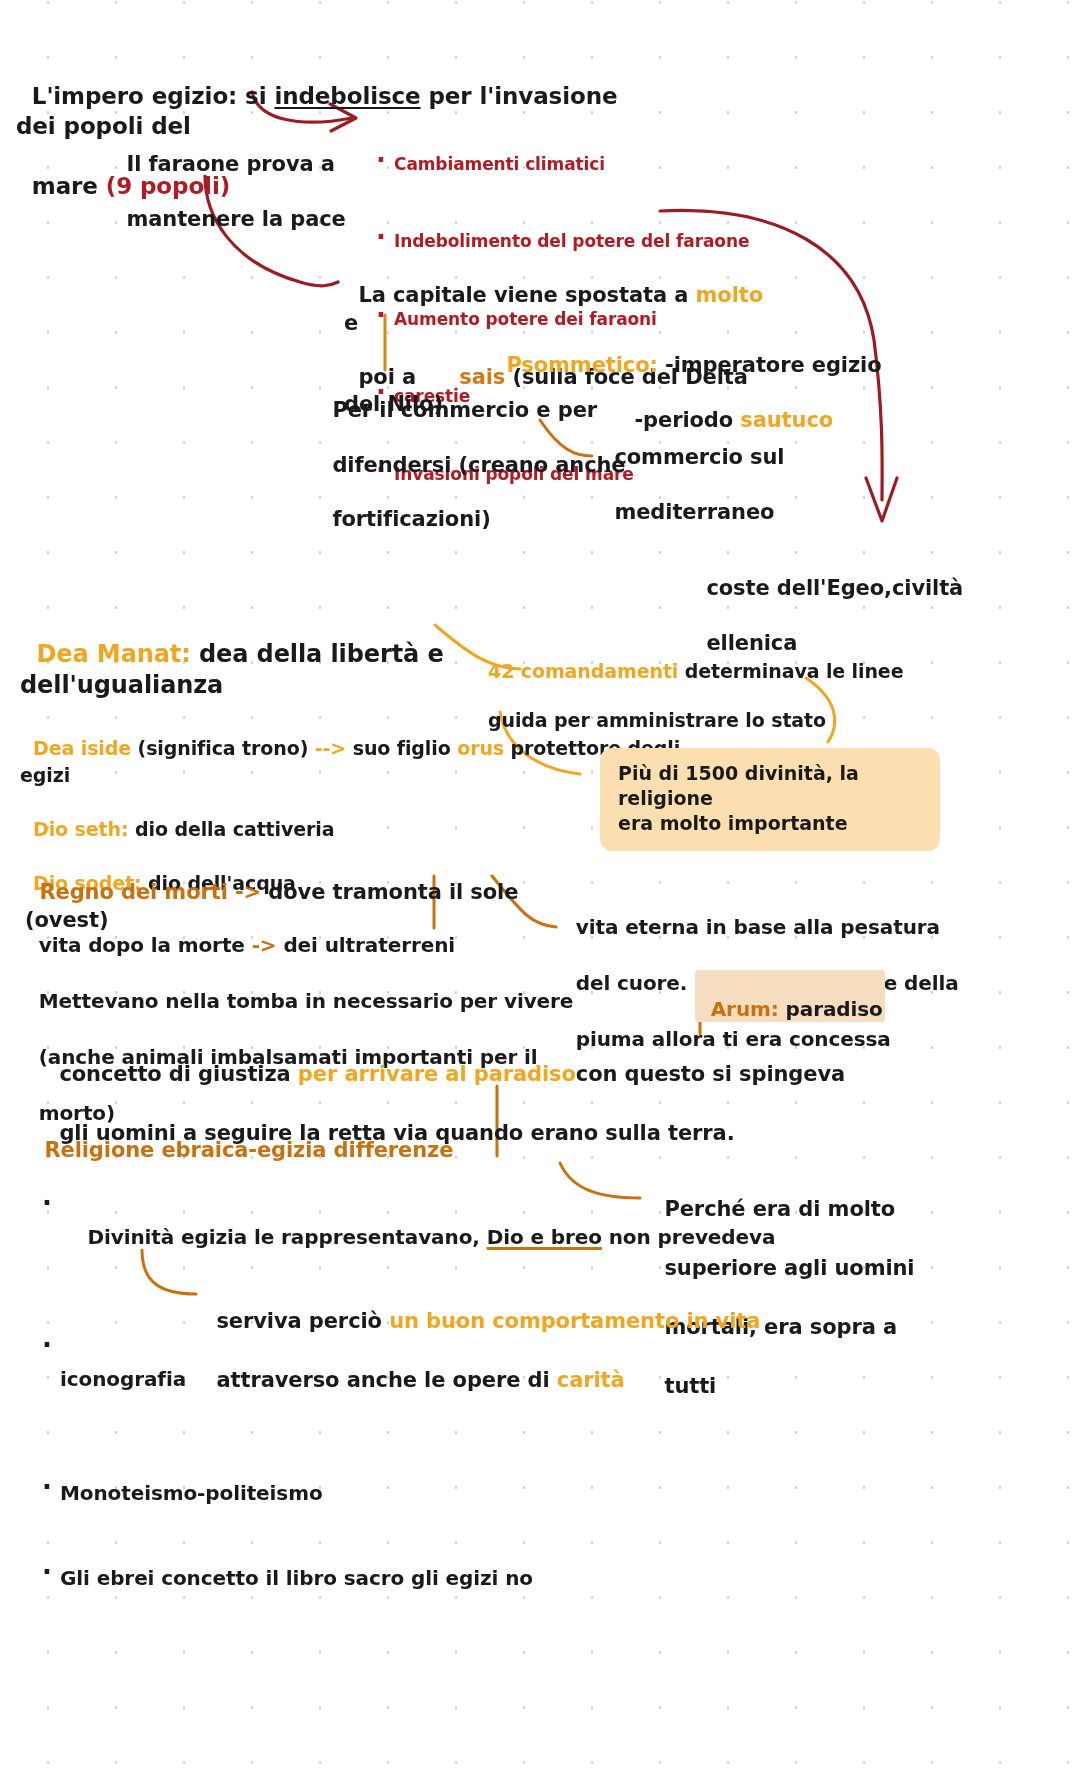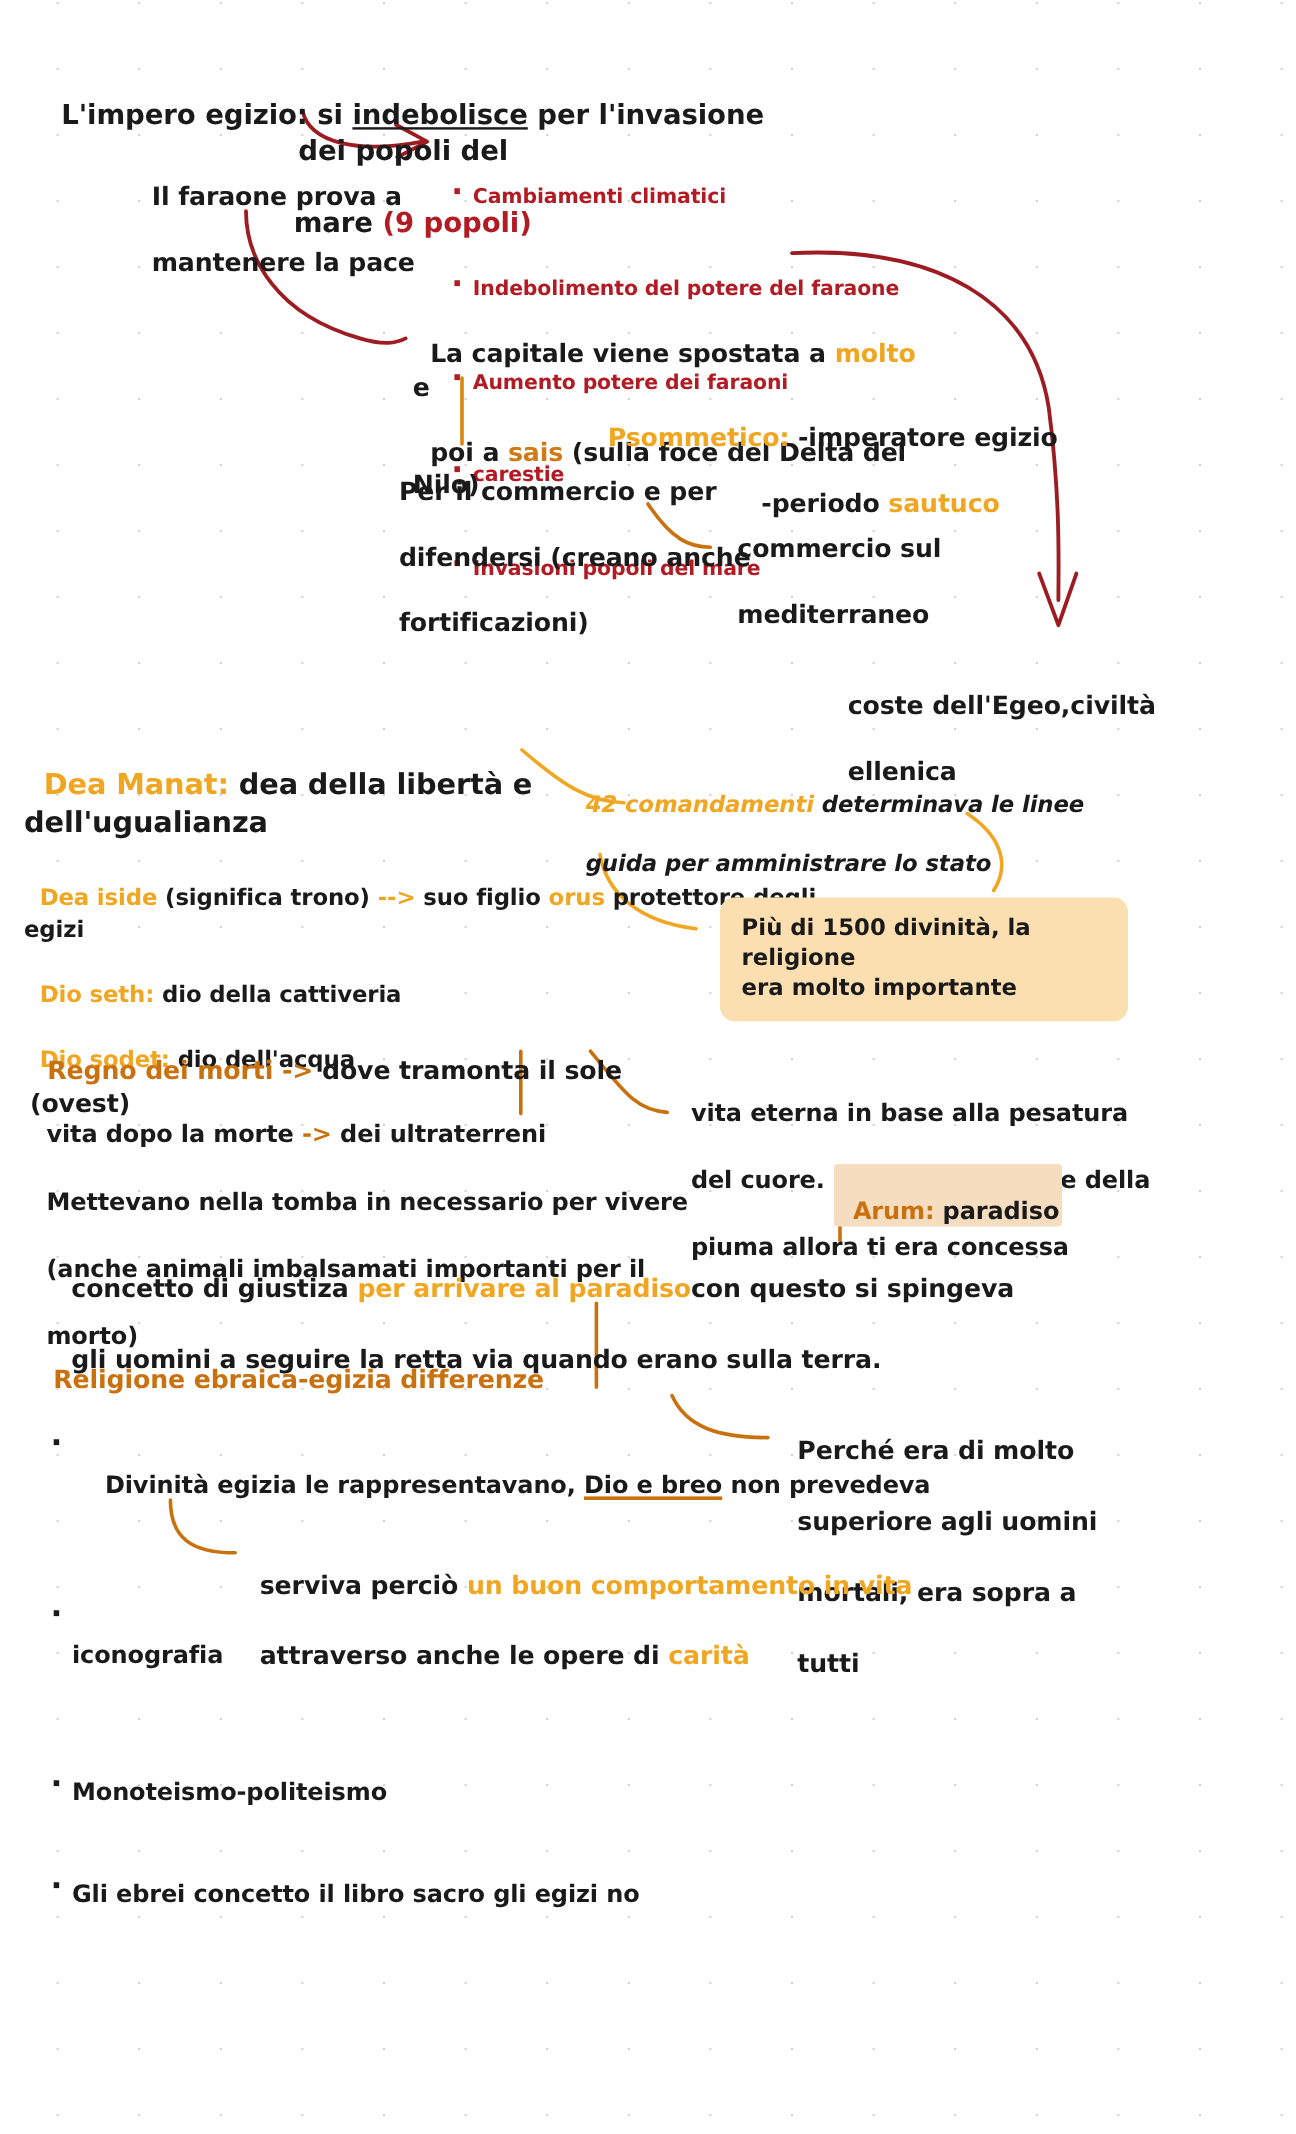--- a/index.html
+++ b/index.html
@@ -23,21 +23,21 @@
     color:#1a1a1a;
     font-weight:700;
     letter-spacing:-0.1px;
     line-height:1.30;
     white-space:pre-wrap;
     -webkit-font-smoothing:antialiased;
   }
   .red{color:#b31b24;}
   .gold{color:#f0a621;}
   .orange{color:#c9710f;}
-  .dorange{color:#cf7a16;}
+  .dorange{color:#cf7a16;margin-left:36px;}
   .ul{ text-decoration:underline; text-decoration-thickness:2px; text-underline-offset:3px; }
   .ul-or{ text-decoration:underline; text-decoration-color:#c9710f; text-decoration-thickness:2.5px; text-underline-offset:3px;}
   .hl-peach{ background:#f7ddc0; border-radius:3px; padding:0 2px;}
   .callout{
     position:absolute;
     background:#fcdfb0;
     border-radius:12px;
     padding:13px 32px 15px 18px;
     color:#1a1a1a;
     font-weight:700;
@@ -80,21 +80,21 @@
   <path d="M700,1010 C700,990 706,982 730,980" fill="none" stroke="#c9710f" stroke-width="3" stroke-linecap="round"></path>
   <path d="M700,1010 C700,1020 700,1028 700,1034" fill="none" stroke="#c9710f" stroke-width="3" stroke-linecap="round"></path>
 
   <path d="M497,1086 L497,1156" fill="none" stroke="#c9710f" stroke-width="3" stroke-linecap="round"></path>
 
   <path d="M560,1163 C572,1190 600,1198 640,1198" fill="none" stroke="#c9710f" stroke-width="3" stroke-linecap="round"></path>
 
   <path d="M142,1250 C142,1282 160,1294 196,1294" fill="none" stroke="#c9710f" stroke-width="3" stroke-linecap="round"></path>
 </svg>
 
-<div class="txt" style="left:16px;top:52px;width:640px;font-size:23px;text-align:center;">
+<div class="txt" style="left:16px;top:52px;width:640px;font-size:23px;">
   <span>L'impero egizio: si </span><span class="ul">indebolisce</span><span> per l'invasione dei popoli del</span><br>
   <span>mare </span><span class="red">(9 popoli)</span>
 </div>
 
 <div class="txt" style="left:112px;top:124px;width:320px;font-size:21px;">
   <span>Il faraone prova a</span><br>
   <span>mantenere la pace</span>
 </div>
 
 <ul class="bl txt red" style="left:372px;top:100px;width:460px;font-size:17px;line-height:1.52;">
@@ -128,21 +128,21 @@
 
 <div class="txt" style="left:692px;top:548px;width:340px;font-size:21px;">
   <span>coste dell'Egeo,civiltà</span><br>
   <span>ellenica</span>
 </div>
 
 <div class="txt" style="left:20px;top:608px;width:520px;font-size:24px;">
   <span class="gold">Dea Manat: </span><span>dea della libertà e dell'ugualianza</span>
 </div>
 
-<div class="txt" style="left:475px;top:634px;width:430px;font-size:19px;font-style:italic;">
+<div class="txt" style="left:475px;top:634px;width:430px;font-size:19px;">
   <span class="gold">42 comandamenti </span><span>determinava le linee</span><br>
   <span>guida per amministrare lo stato</span>
 </div>
 
 <div class="txt" style="left:20px;top:708px;width:700px;font-size:19px;line-height:1.42;">
   <span class="gold">Dea iside </span><span>(significa trono) </span><span class="gold">--&gt; </span><span>suo figlio </span><span class="gold">orus</span><span> protettore degli egizi</span><br>
   <span class="gold">Dio seth: </span><span>dio della cattiveria</span><br>
   <span class="gold">Dio sodet: </span><span>dio dell'acqua</span>
 </div>
 

